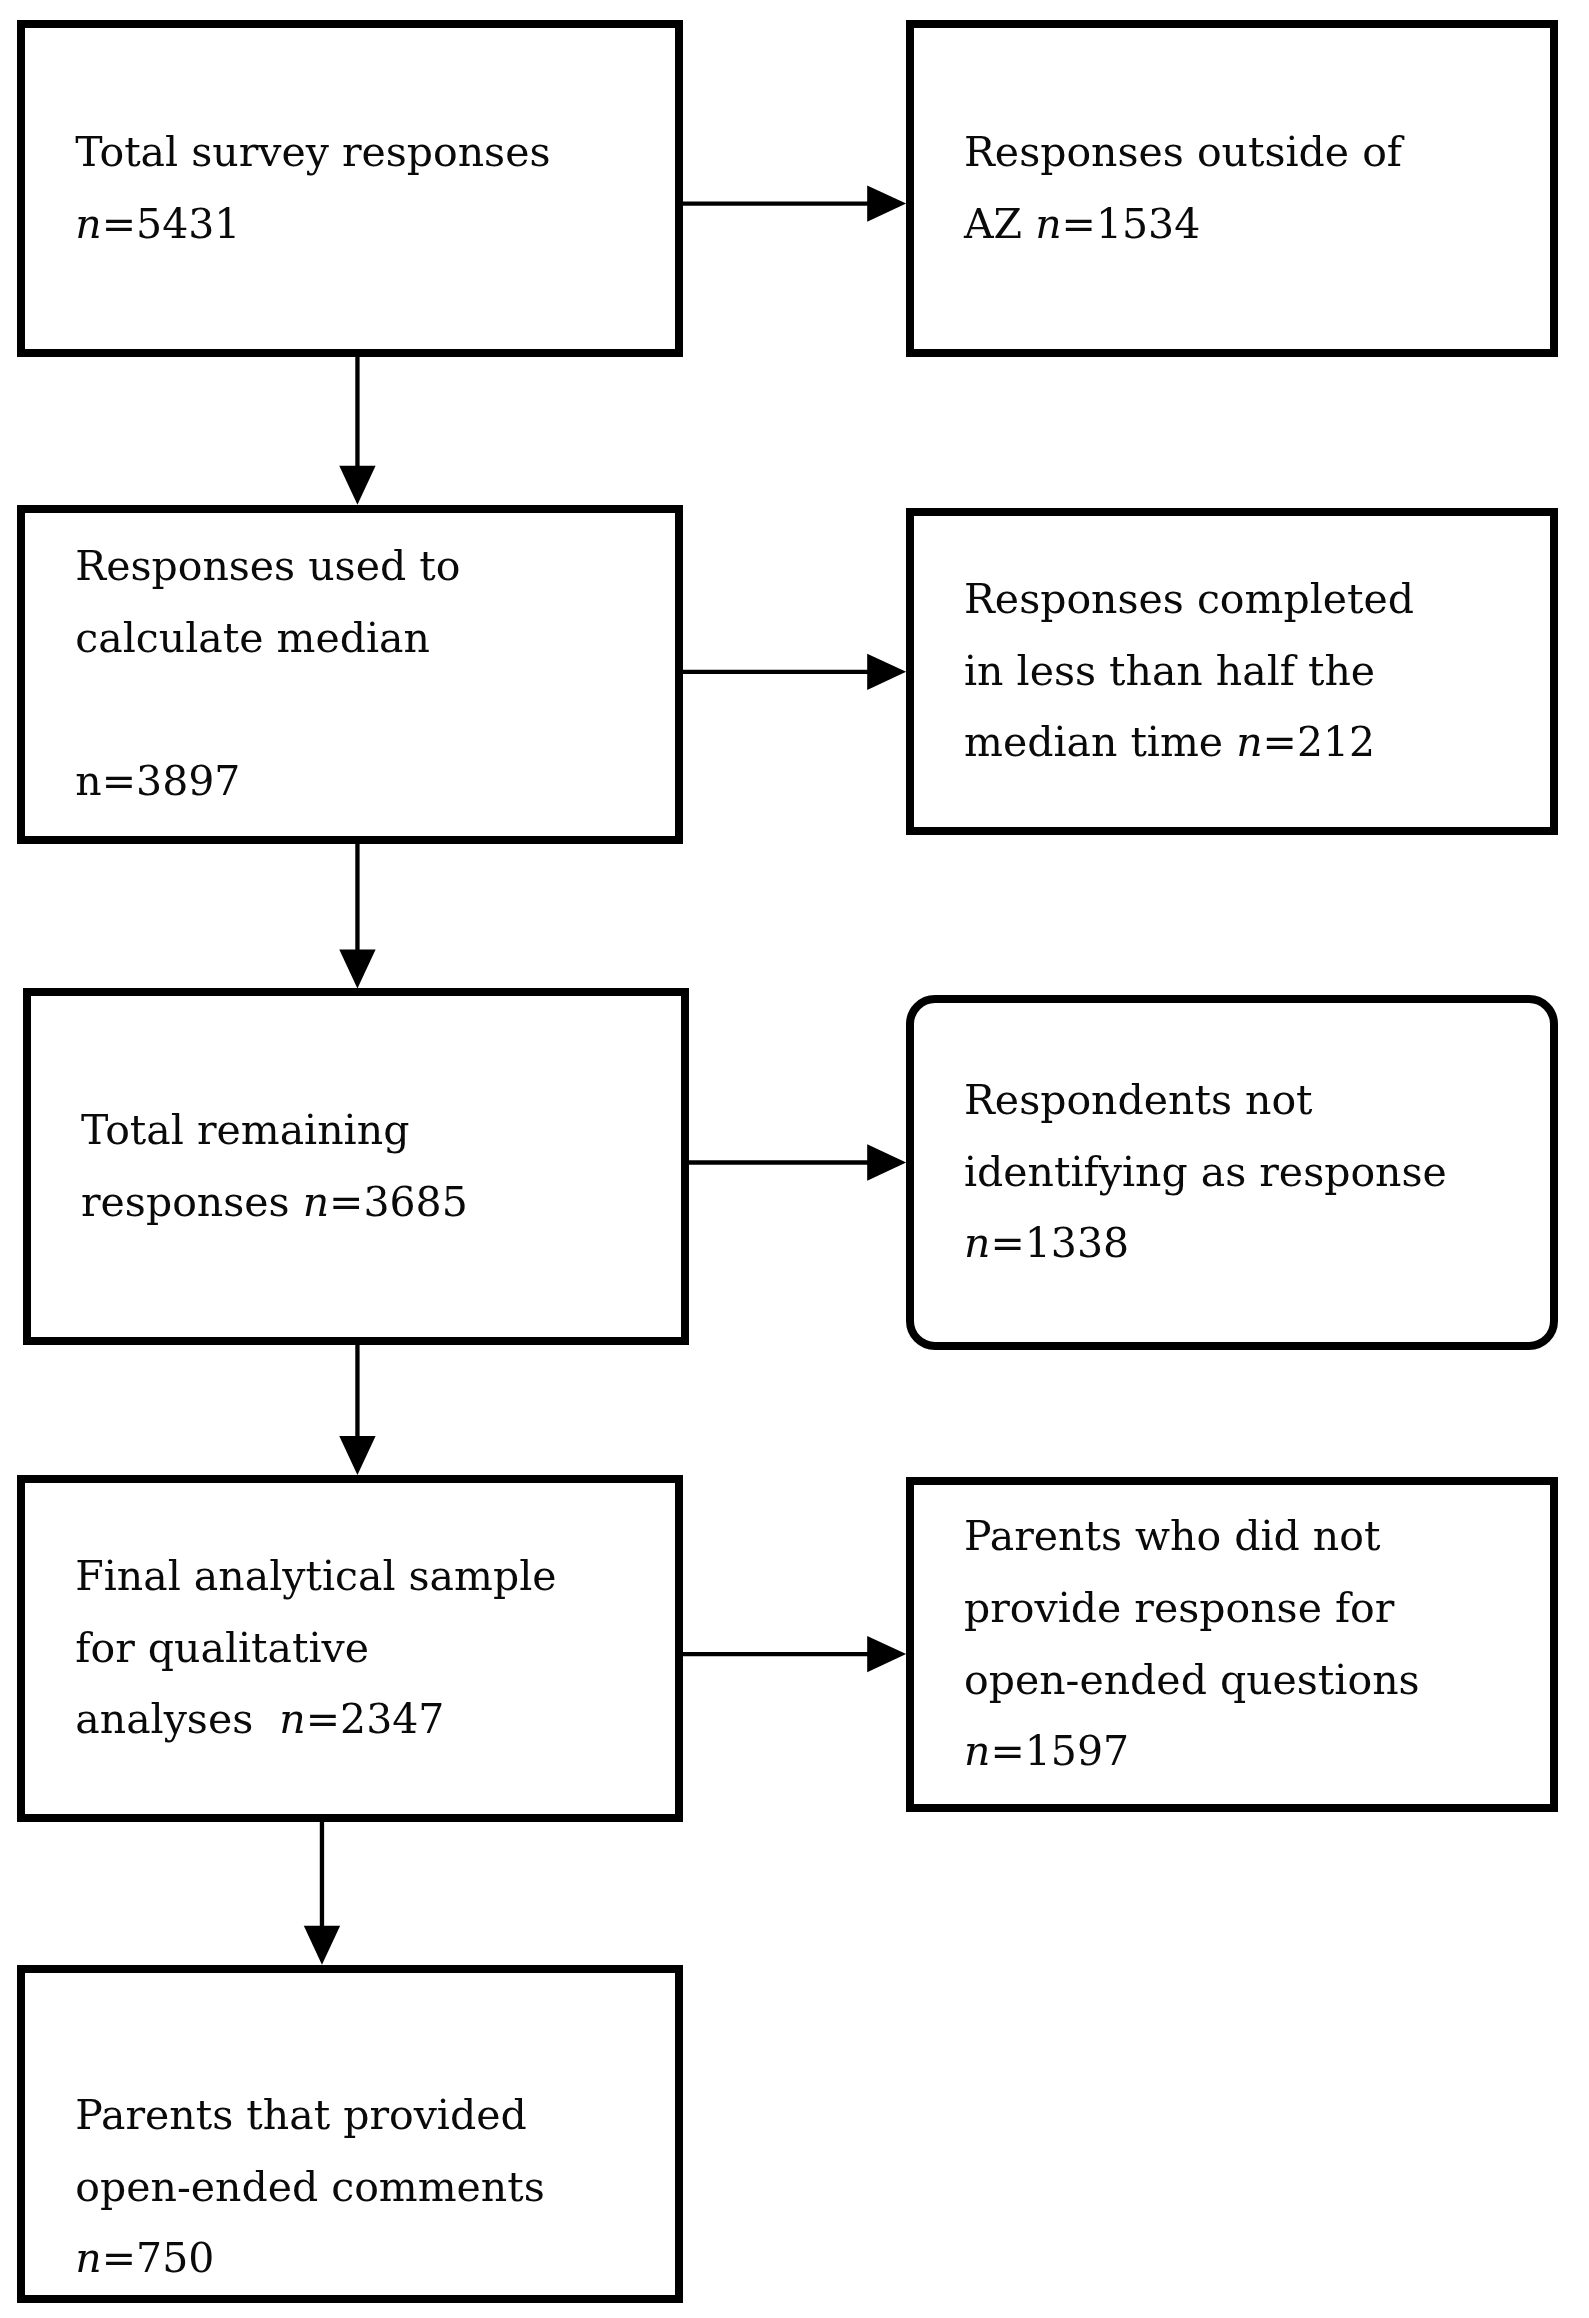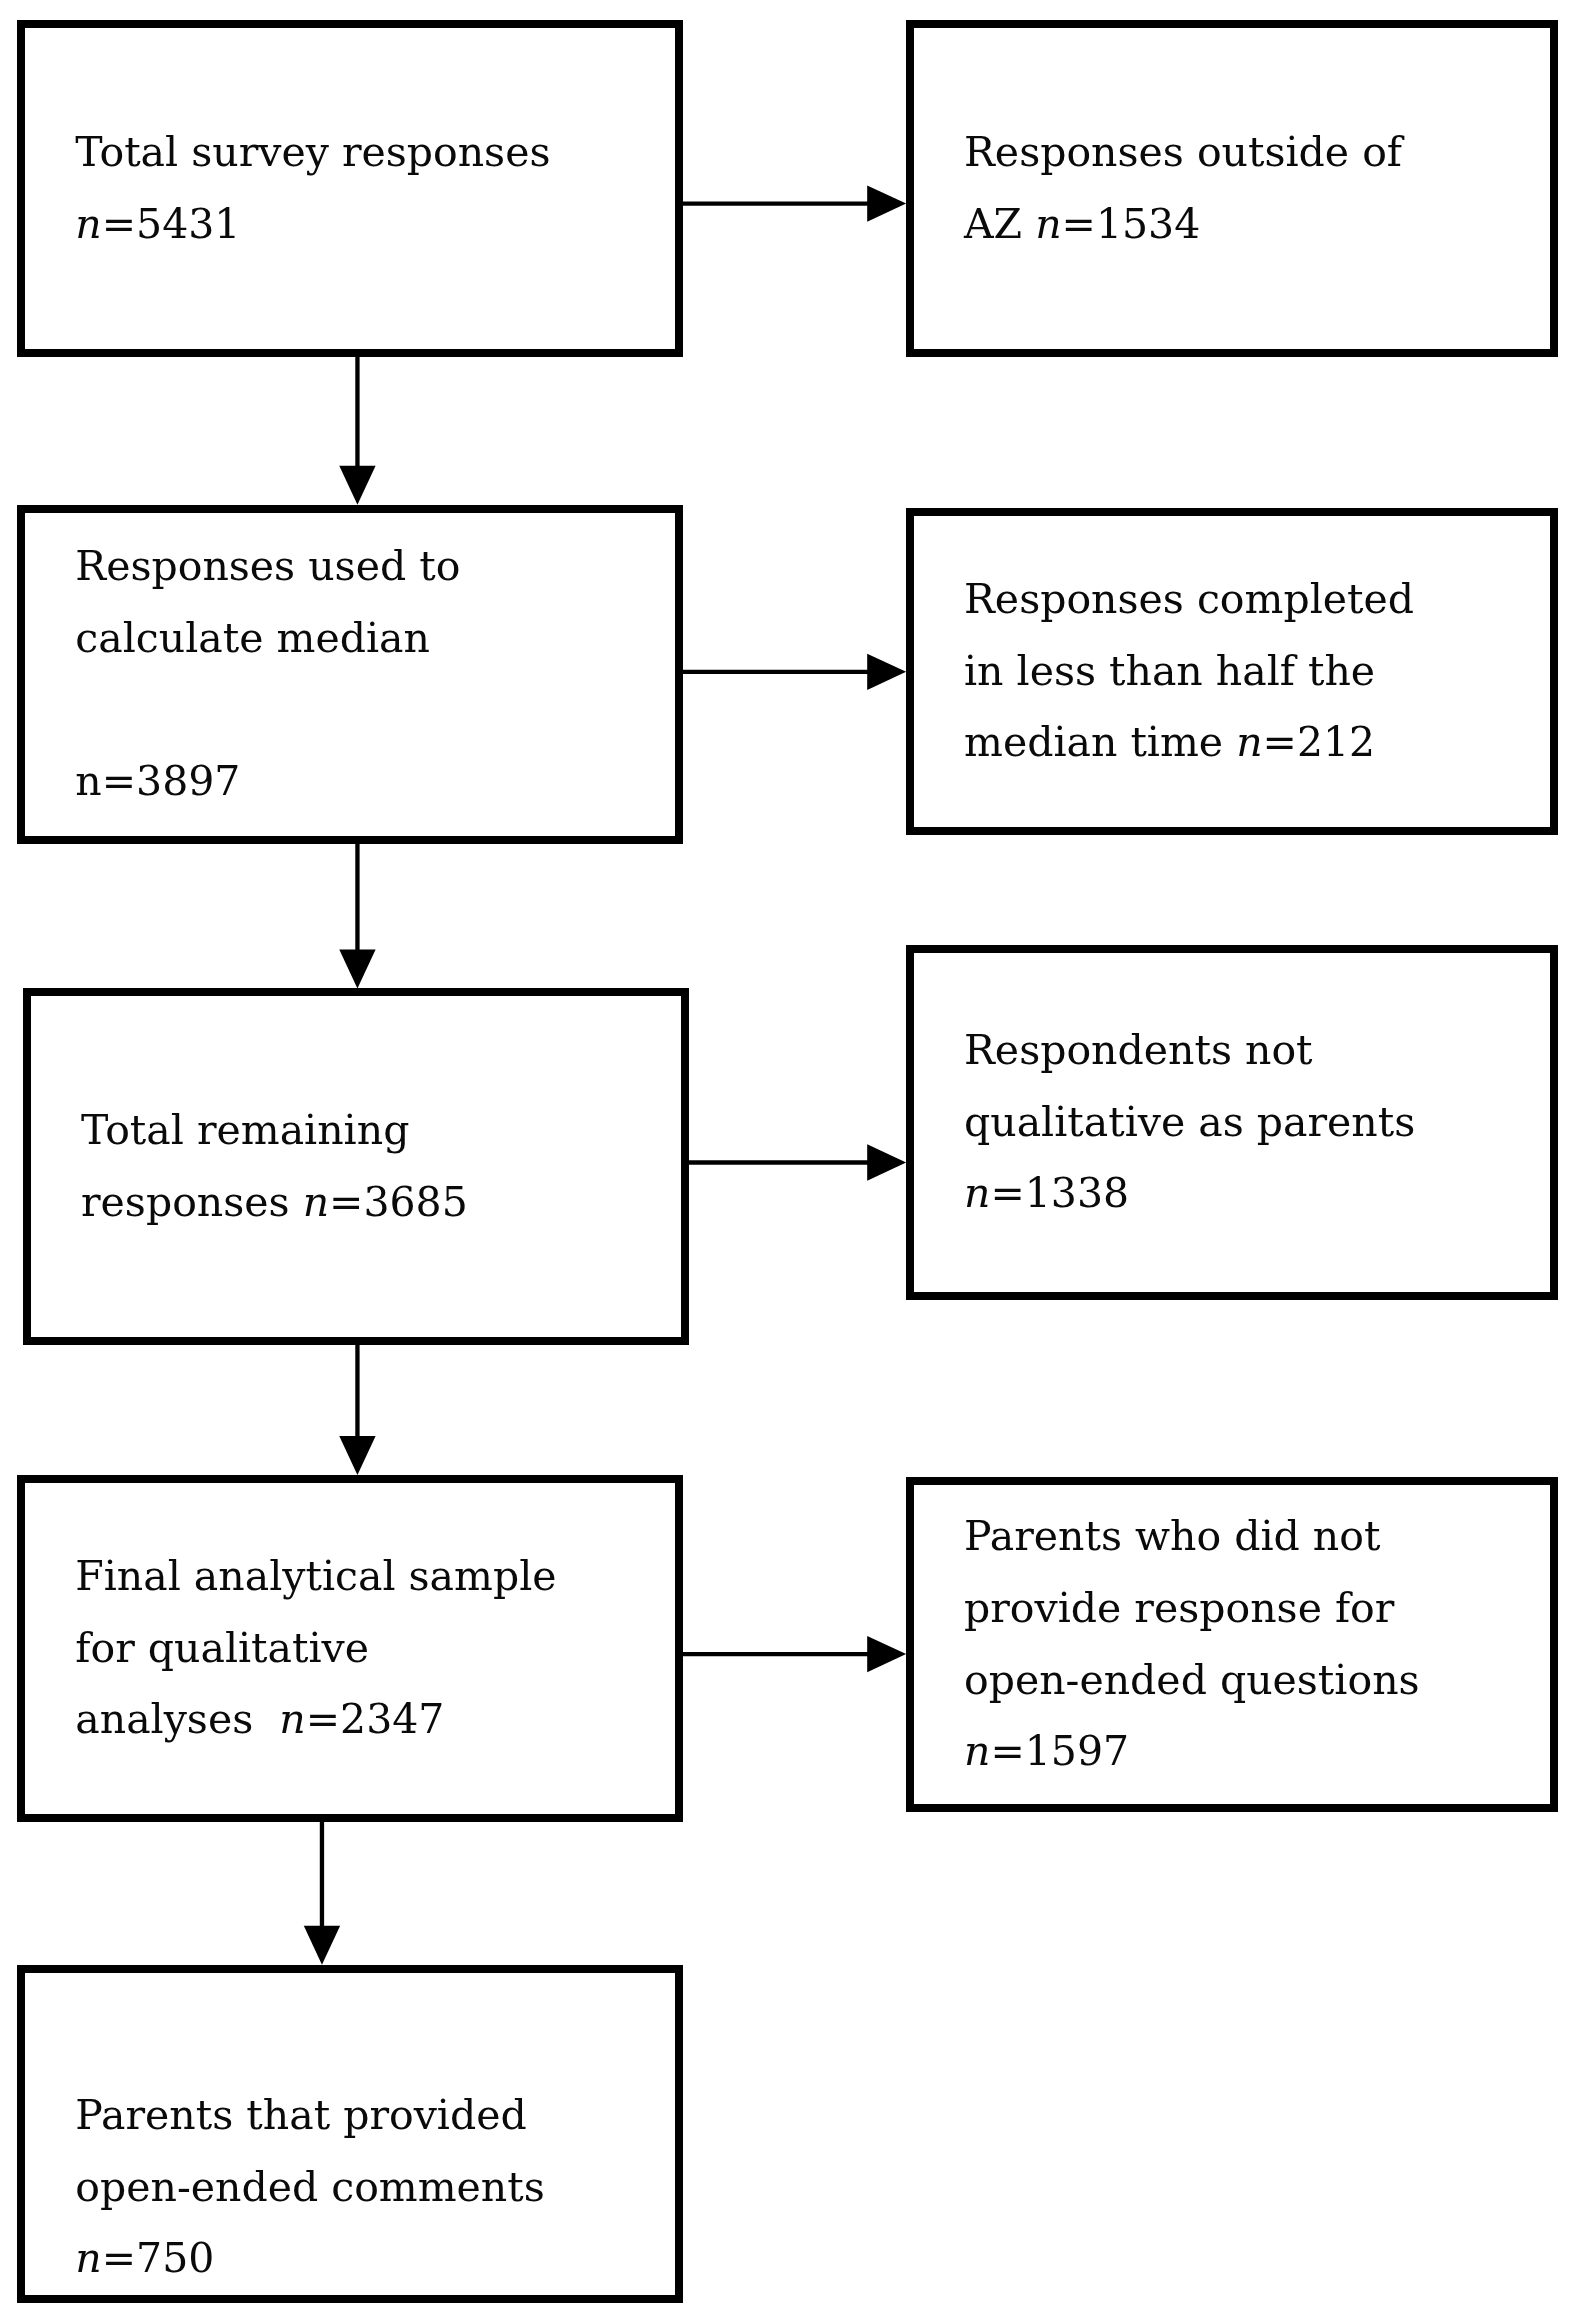--- a/index.html
+++ b/index.html
@@ -101,22 +101,22 @@
     </div>
 
   <div class="box" style="left:906px; top:20px; width:652px; height:337px;">
       <div class="box-text"><span>Responses outside of</span><br><span>AZ </span><i>n</i><span>=1534</span></div>
     </div>
 
   <div class="box" style="left:906px; top:508px; width:652px; height:327px;">
       <div class="box-text"><span>Responses completed</span><br><span>in less than half the</span><br><span>median time </span><i>n</i><span>=212</span></div>
     </div>
 
-  <div class="box" style="left:906px; top:945px; width:652px; height:355px;">
-      <div class="box-text"><span>Respondents not</span><br><span>qualitative as parents</span><br><i>n</i><span>=1338</span></div>
+  <div class="box" style="left:906px; top:995px; width:652px; height:355px;border-radius:29px;">
+      <div class="box-text"><span>Respondents not</span><br><span>identifying as response</span><br><i>n</i><span>=1338</span></div>
     </div>
 
   <div class="box" style="left:906px; top:1477px; width:652px; height:335px;">
       <div class="box-text"><span>Parents who did not</span><br><span>provide response for</span><br><span>open-ended questions</span><br><i>n</i><span>=1597</span></div>
     </div>
 
 </div>
 
 
 </body></html>

